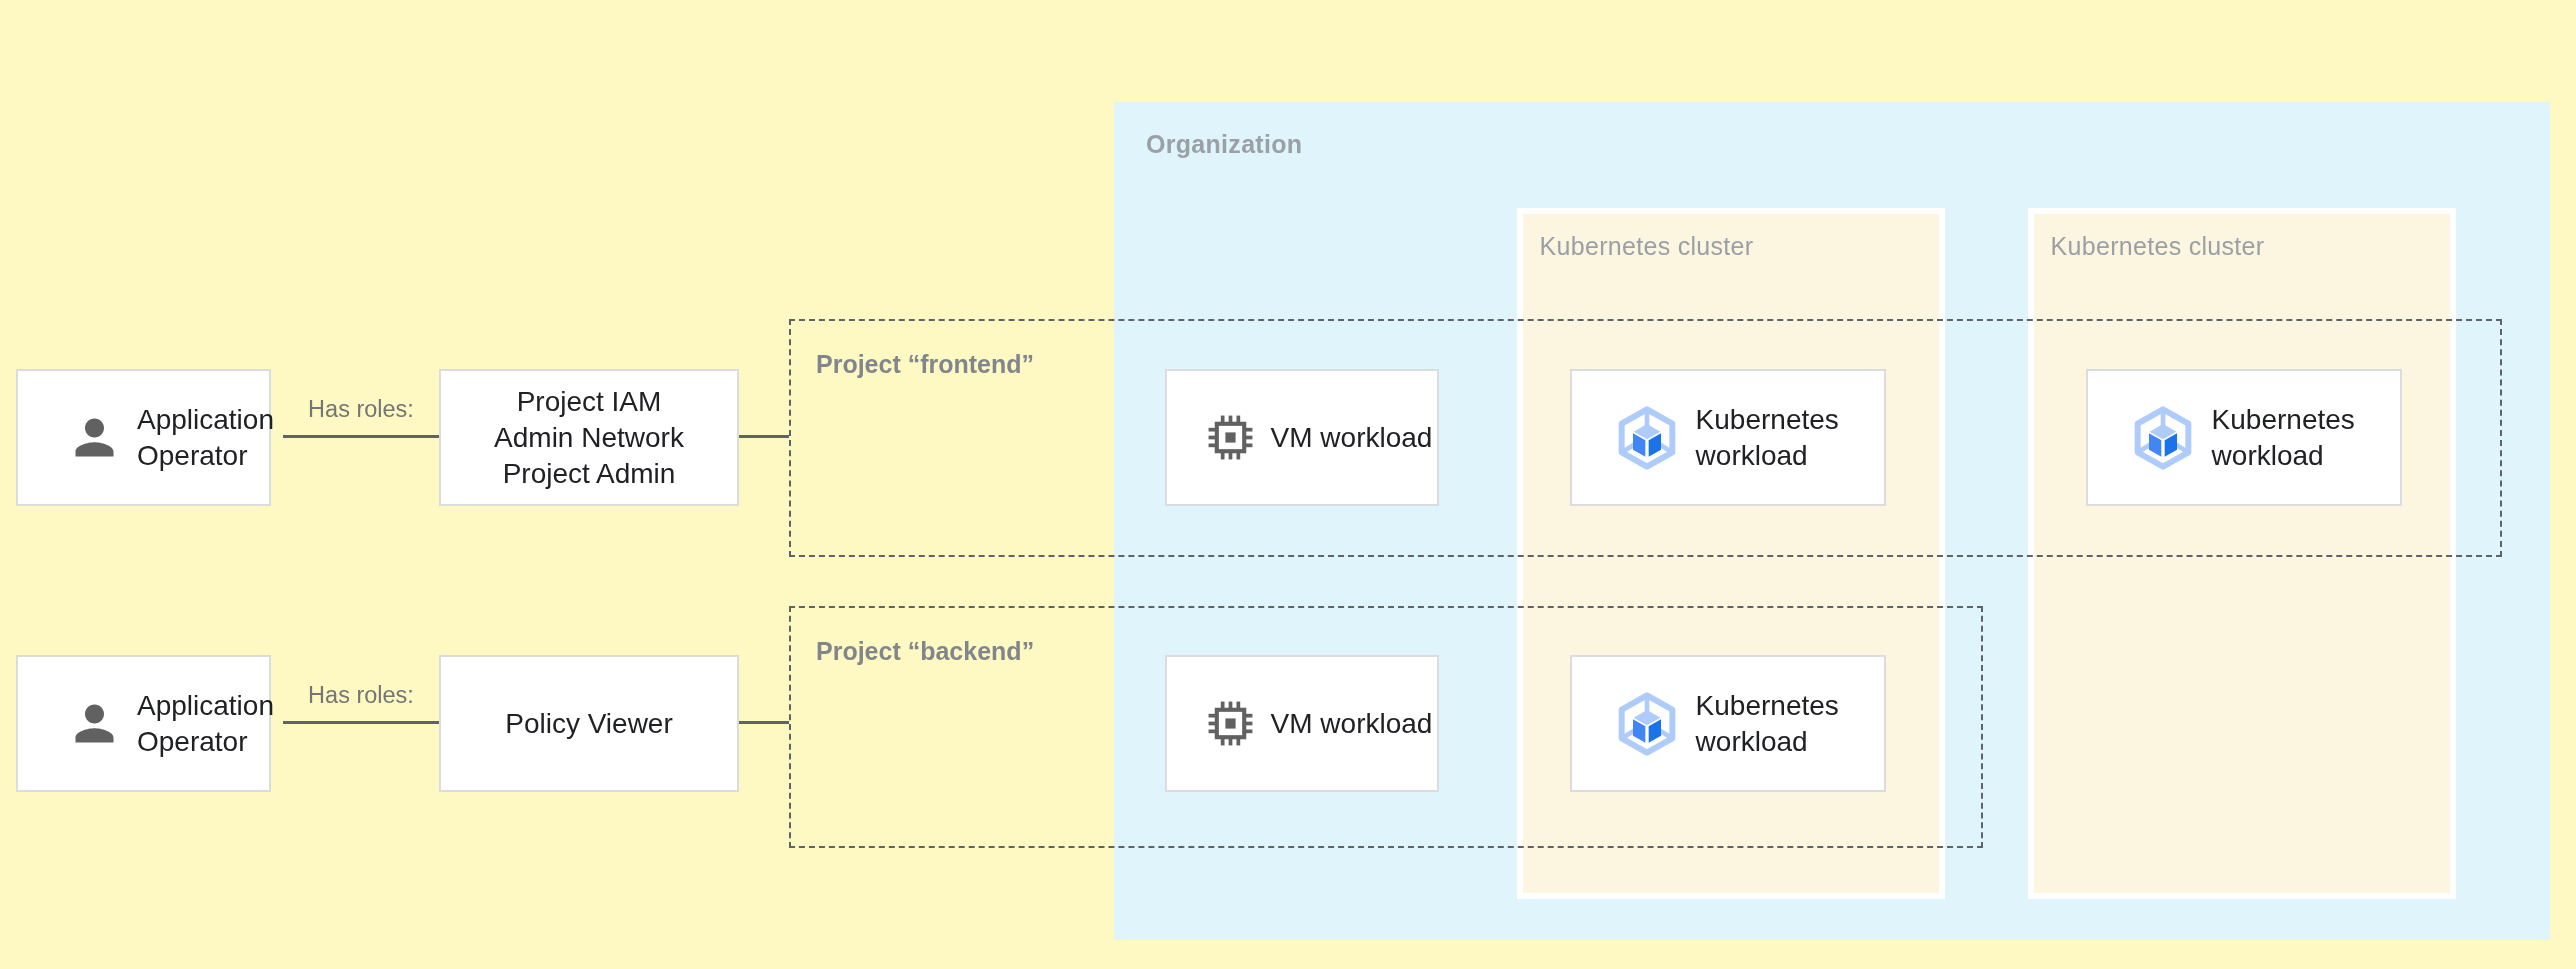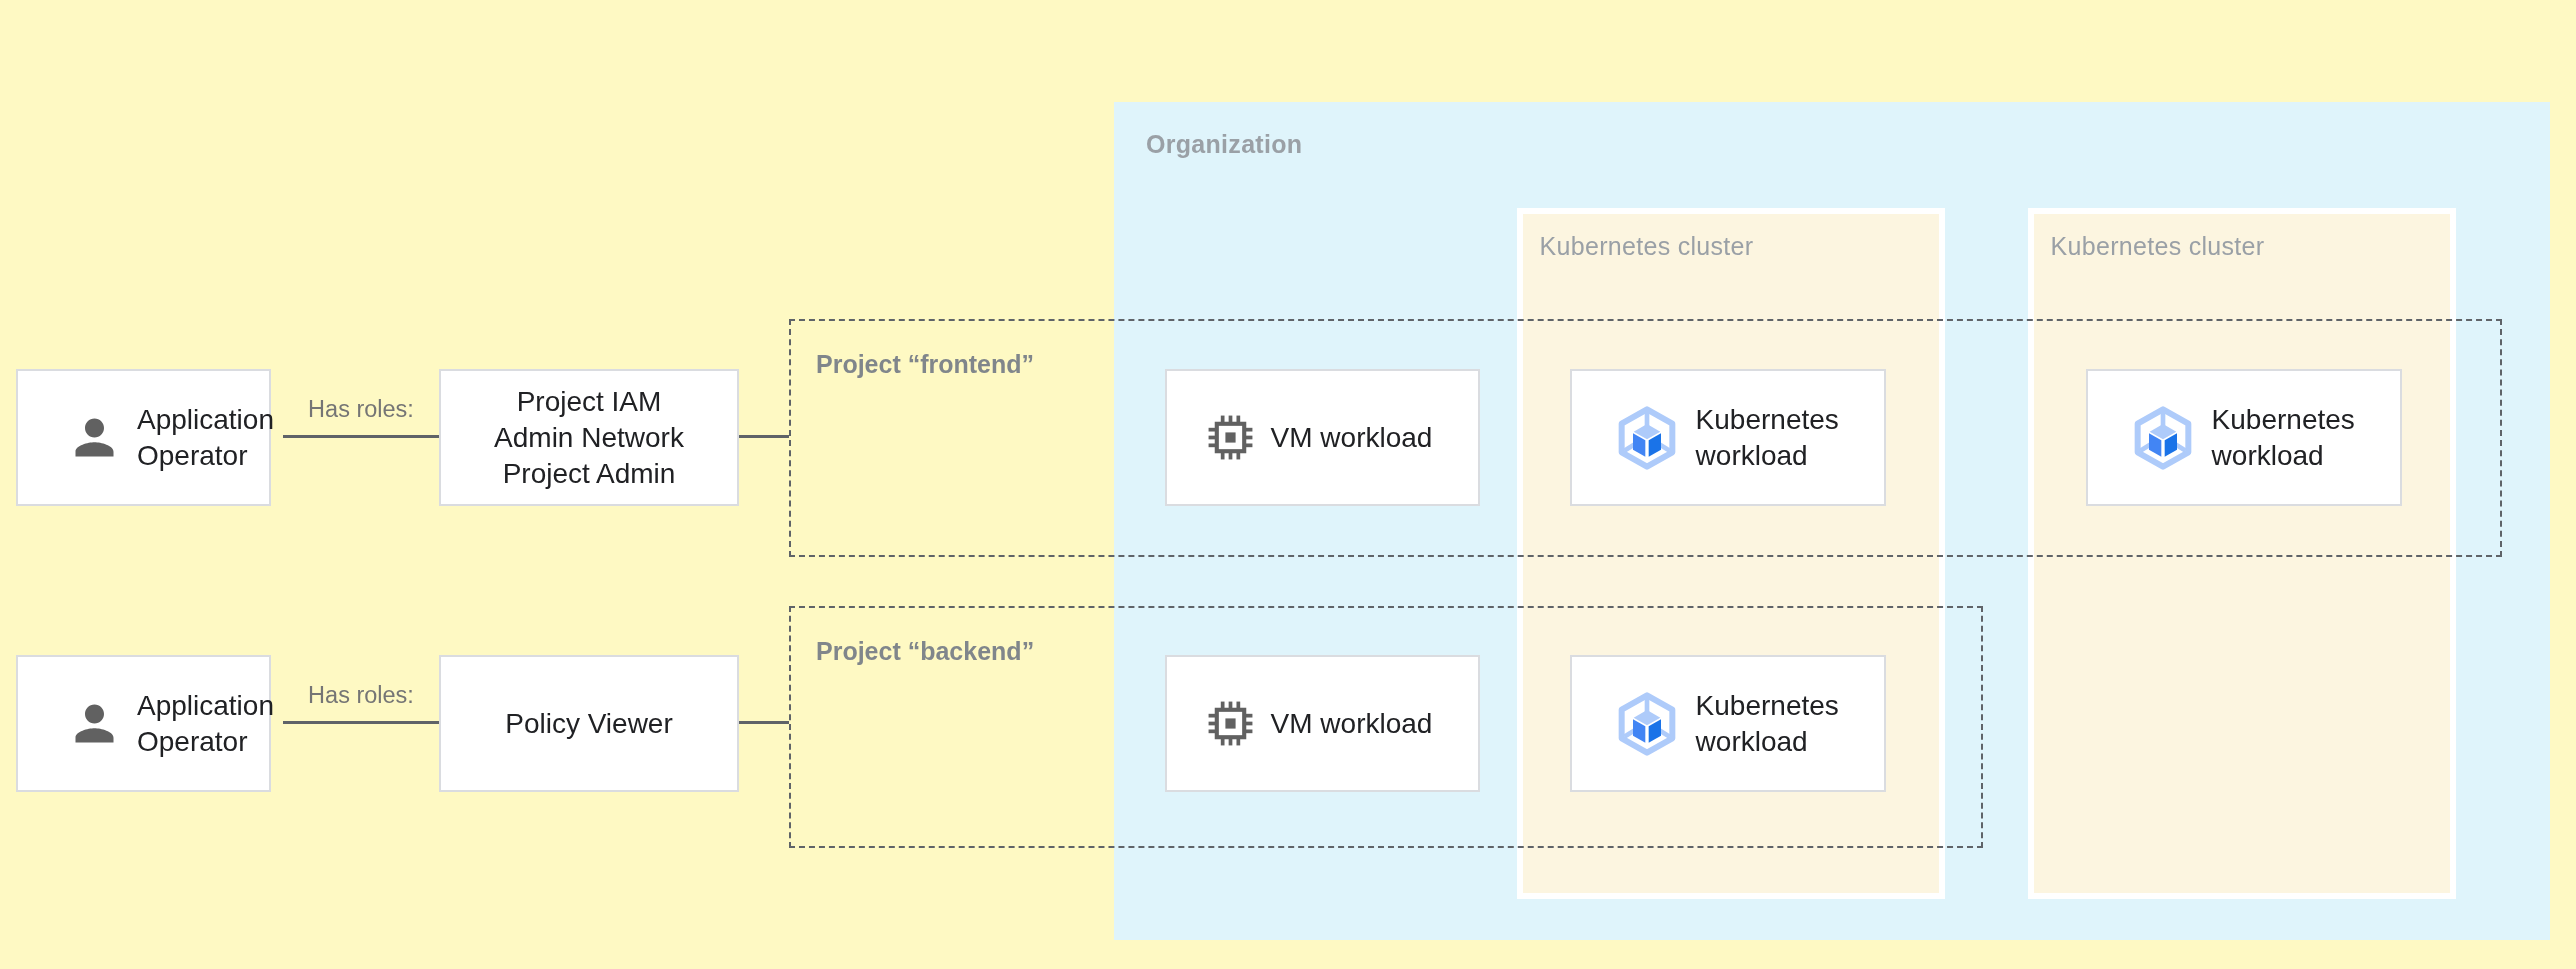--- a/index.html
+++ b/index.html
@@ -62,21 +62,21 @@
     display:flex;align-items:center;
   }
   .node-text{
     font-size:28px;line-height:36px;color:#202124;
   }
   .node-op{left:16px;width:255px;padding-left:48px;}
   .row-1{top:369px;}
   .row-2{top:655px;}
   .node-role{left:439px;width:300px;justify-content:center;text-align:center;}
   .node-role .node-text{line-height:36px;}
-  .node-vm{left:1165px;width:315px;padding-left:40px;}
+  .node-vm{left:1165px;width:274px;padding-left:40px;}
   .node-k8s{width:316px;padding-left:43px;}
   .k8s-c1{left:1570px;}
   .k8s-c2{left:2086px;}
   .icon{flex:0 0 auto;display:block;}
   .icon-person{margin-right:14px;}
   .icon-chip{margin-right:16.6px;}
   .icon-gke{margin-right:16.6px;}
 </style>
 </head>
 <body>

